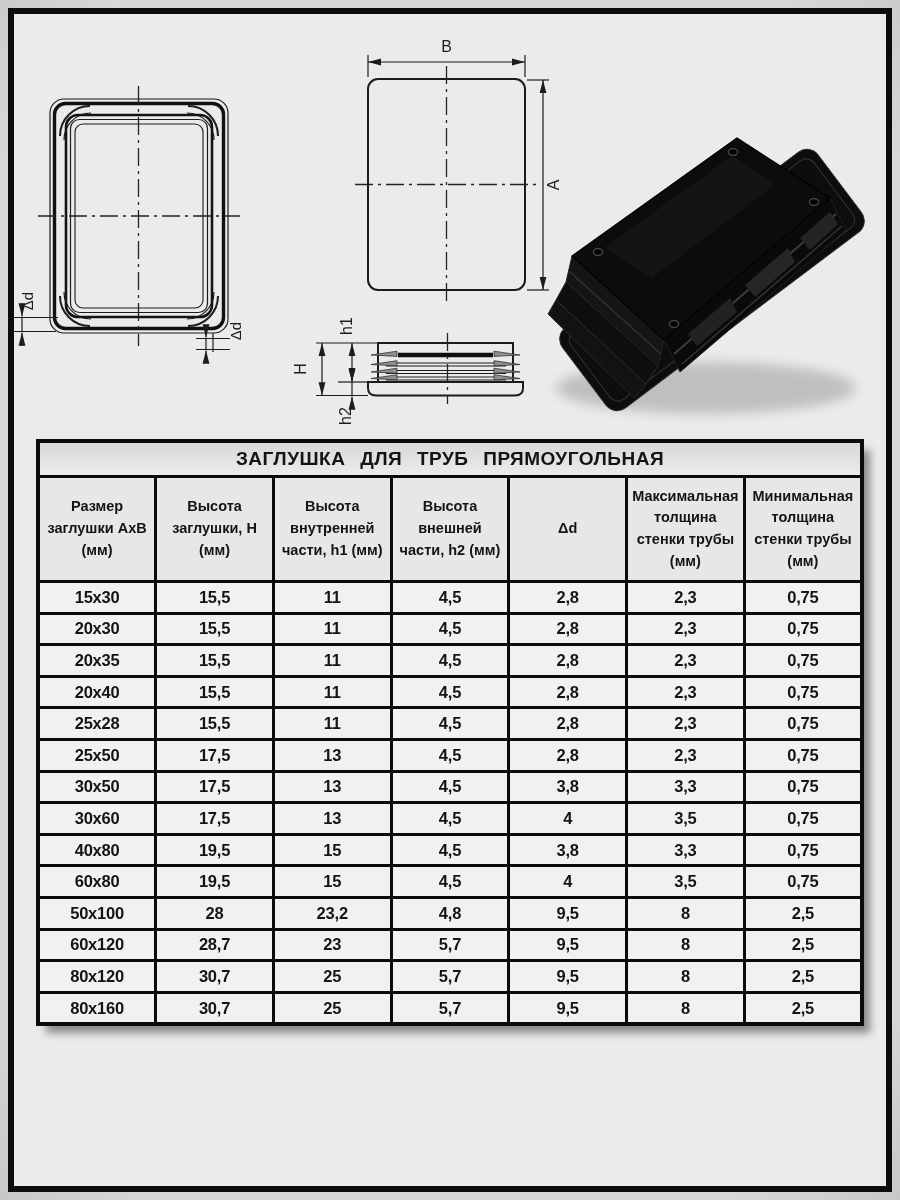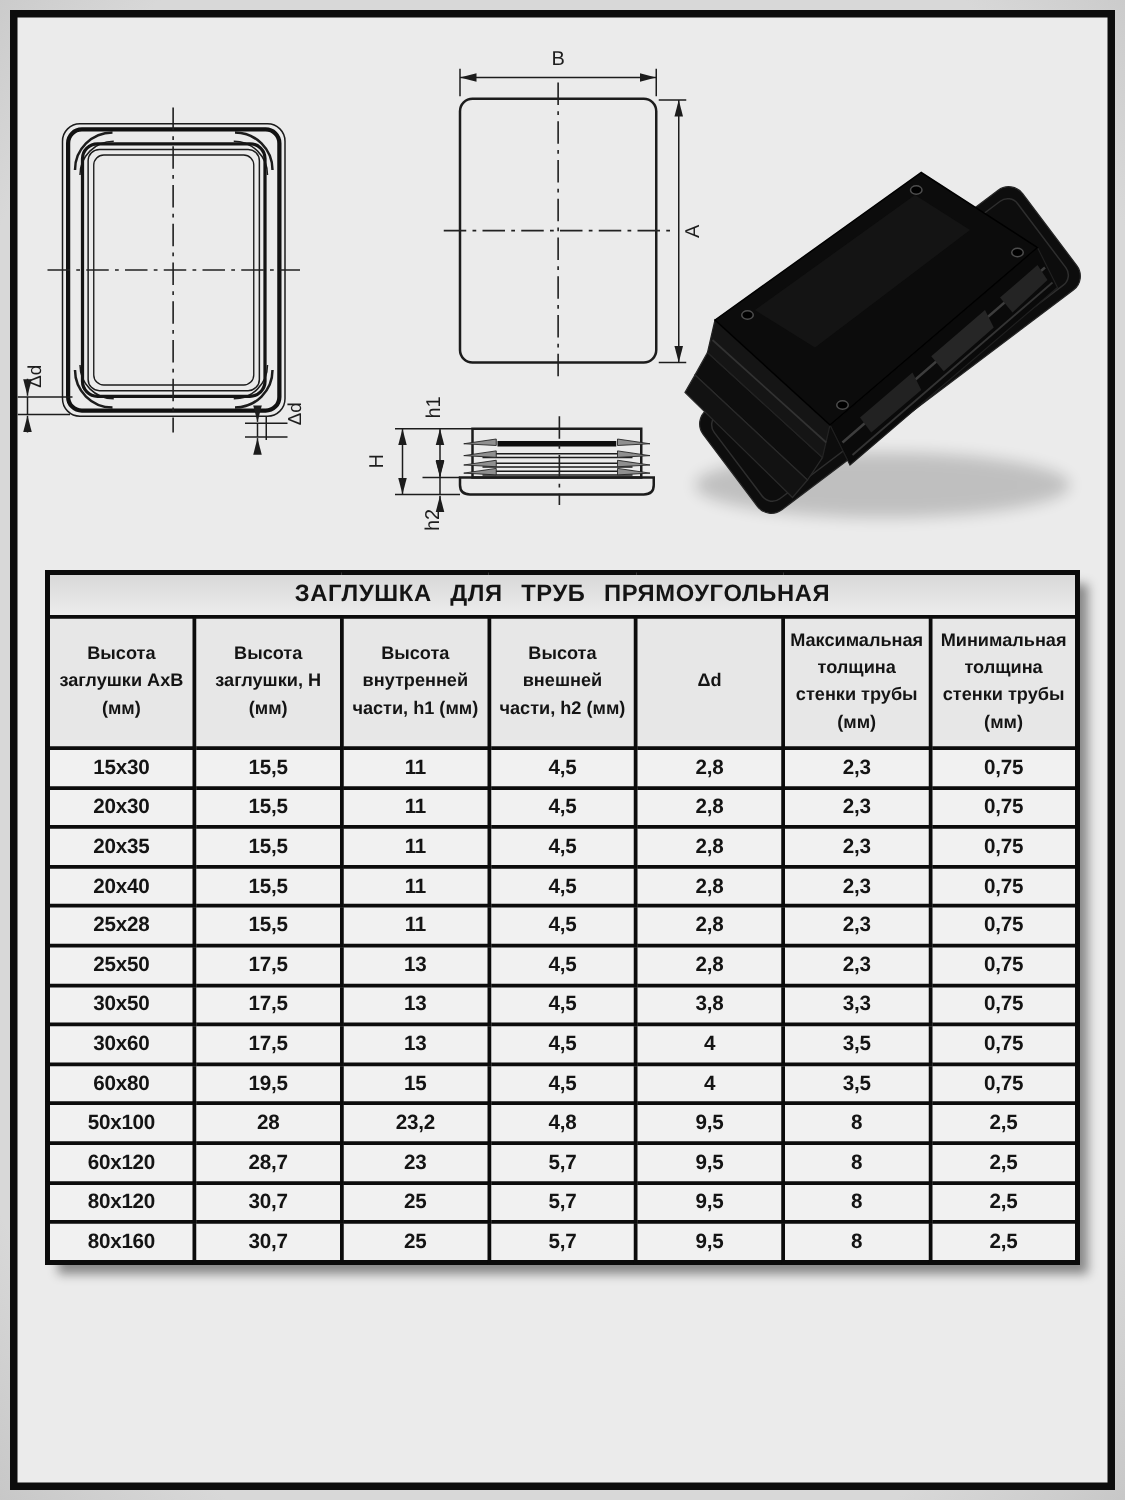--- a/index.html
+++ b/index.html
@@ -12,21 +12,21 @@
   svg.drawings{position:absolute;left:0;top:0;display:block;}
   .dline{stroke:#1c1c1c;stroke-width:2;fill:none;}
   .thin{stroke:#1c1c1c;stroke-width:1.2;fill:none;}
   .thick{stroke:#111;stroke-width:3.4;fill:none;}
   .center{stroke:#222;stroke-width:1.3;fill:none;stroke-dasharray:18 5 3 5;}
   .dim{stroke:#1c1c1c;stroke-width:1.2;fill:none;}
   .lbl{font-family:"Liberation Sans",sans-serif;font-size:16px;fill:#1d1d1d;}
   .lbl-small{font-family:"Liberation Sans",sans-serif;font-size:15px;fill:#1d1d1d;}
 
   .table-wrap{
-    position:absolute;left:22px;top:442px;
+    position:absolute;left:22px;top:425px;
     box-shadow:8px 9px 8px -2px rgba(0,0,0,.42);
   }
   table.spec{border-collapse:collapse;table-layout:fixed;width:828px;background:#0b0b0b;border:4px solid #0b0b0b;}
   table.spec th,table.spec td{border:3px solid #0b0b0b;text-align:center;vertical-align:middle;color:#141414;}
   th.title{
     height:30px;background:linear-gradient(#d8d8d8,#ececec);
     font-size:19px;font-weight:bold;letter-spacing:.5px;word-spacing:9px;
   }
   tr.cols th{
     height:98px;background:#e7e7e7;font-size:14.5px;font-weight:bold;line-height:1.5;padding:2px 3px;
@@ -189,21 +189,21 @@
       </g>
     </svg>
 
     <div class="table-wrap">
       <table class="spec">
         <thead>
           <tr>
             <th class="title" colspan="7">ЗАГЛУШКА ДЛЯ ТРУБ ПРЯМОУГОЛЬНАЯ</th>
           </tr>
           <tr class="cols" id="header-row">
-              <th style="width: 111px;">Высота заглушки АхВ (мм)</th>
+              <th style="width: 111px;">Размер заглушки АхВ (мм)</th>
               <th style="width: 110px;">Высота заглушки, Н (мм)</th>
               <th style="width: 123px; margin-top: 33px;">Высота внутренней части, h1 (мм)</th>
               <th style="width: 101px;">Высота внешней части, h2 (мм)</th>
               <th style="width: 82px;">Δd</th>
               <th style="width: 149px;">Максимальная толщина стенки трубы (мм)</th>
               <th style="width: 152px;">Минимальная толщина стенки трубы (мм)</th>
             </tr>
         </thead>
         <tbody id="table-body">
             <tr>
@@ -269,20 +269,29 @@
               <td>3,3</td>
               <td>0,75</td>
             </tr>
             <tr>
               <td>30x60</td>
               <td>17,5</td>
               <td>13</td>
               <td>4,5</td>
               <td>4</td>
               <td>3,5</td>
+              <td>0,75</td>
+            </tr>
+            <tr>
+              <td>40x80</td>
+              <td>19,5</td>
+              <td>15</td>
+              <td>4,5</td>
+              <td>3,8</td>
+              <td>3,3</td>
               <td>0,75</td>
             </tr>
             <tr>
               <td>60x80</td>
               <td>19,5</td>
               <td>15</td>
               <td>4,5</td>
               <td>4</td>
               <td>3,5</td>
               <td>0,75</td>

